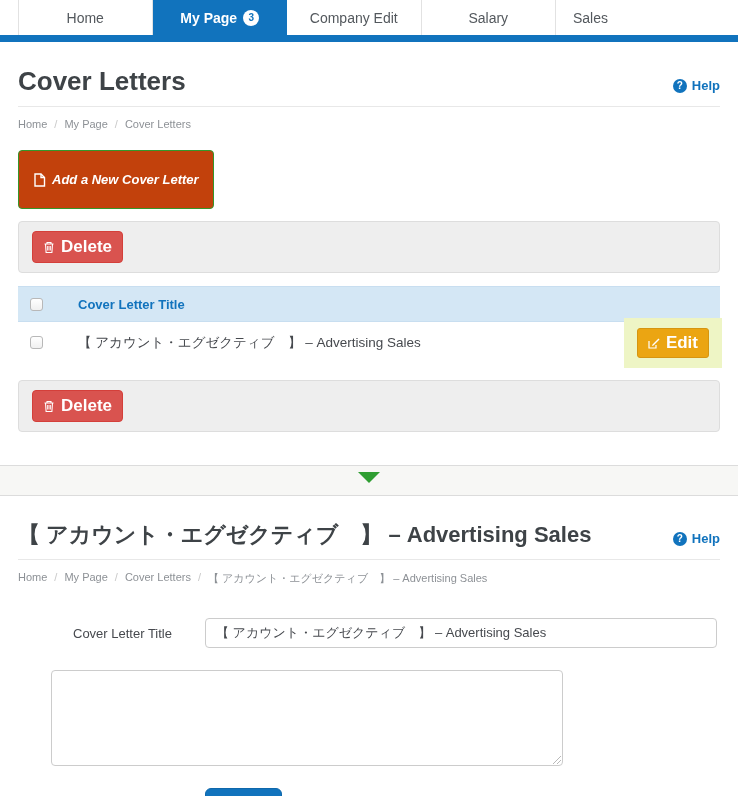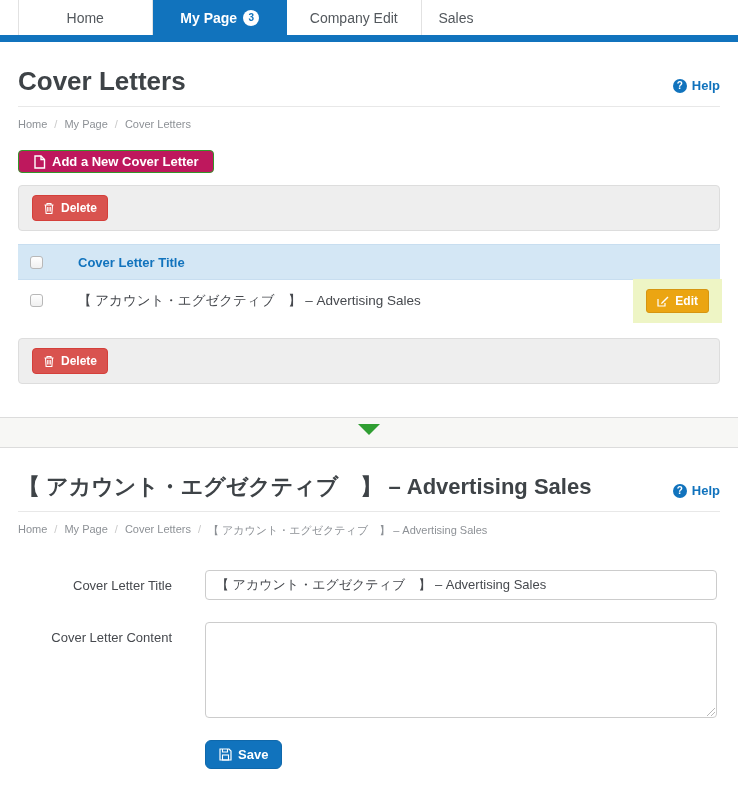--- a/index.html
+++ b/index.html
@@ -28,23 +28,23 @@
   .help-link { display:inline-flex; align-items:center; gap:5px; color:#1173bd;
     font-size:13px; font-weight:bold; text-decoration:none; margin-bottom:4px; cursor:pointer; }
   .qmark { width:14px; height:14px; border-radius:50%; background:#1173bd; color:#fff;
     font-size:10px; font-weight:bold; display:inline-flex; align-items:center; justify-content:center; }
   .breadcrumb { margin-top:11px; font-size:11px; color:#9a9a9a; display:flex; gap:7px; flex-wrap:nowrap; }
   .crumb { color:#8d9196; cursor:pointer; }
   .crumb:not(:last-child)::after { content:"/"; color:#c9c9c9; margin-left:7px; cursor:default; }
 
   .btn { display:inline-flex; align-items:center; gap:6px; border-radius:4px;
     color:#fff; font-weight:bold; cursor:pointer; border:1px solid transparent; }
-  .btn-add { background:#be185d; border-color:#35962a; font-size:13px; padding:3px 14px; margin-top:20px; }
-  .btn-delete { background:#d9534f; border-color:#d43f3a; font-size:12px; padding:5px 10px; }
-  .btn-edit { background:#eba512; border-color:#d69510; font-size:12px; padding:4px 10px; border-radius:3px;align-items:center; }
+  .btn-add { background:#c2410c; border-color:#35962a; font-size:13px; padding:21px 14px; margin-top:20px;font-style:italic; }
+  .btn-delete { background:#d9534f; border-color:#d43f3a; font-size:17px; padding:5px 10px; }
+  .btn-edit { background:#eba512; border-color:#d69510; font-size:17px; padding:4px 10px; border-radius:3px;align-items:center; }
   .btn-save { background:#1173bd; border-color:#0f68ab; font-size:13px; padding:6px 13px;border-radius:6px; }
 
   .panel { margin-top:12px; background:#eee; border:1px solid #ddd; border-radius:4px; padding:9px 13px; }
   .panel.second { margin-top:17px; }
 
   
   .table { margin-top:13px; }
   .t-head { height:36px; background:#d4e7f5; border-top:1px solid #c8def0; border-bottom:1px solid #c8def0;
     display:flex; align-items:center; }
   .t-row { height:41px; display:flex; align-items:center; background:#fff; }
@@ -84,20 +84,23 @@
 <div class="nav">
   <div class="tab">
     <span>Home</span>
   </div>
   <div class="tab active">
     <span>My Page</span>
     <span class="tab-badge">3</span>
   </div>
   <div class="tab">
     <span>Company Edit</span>
+  </div>
+  <div class="tab">
+    <span>Salary</span>
   </div>
   <div class="tab last">
     <span>Sales</span>
   </div>
 </div>
 <div class="nav-bar"></div>
 
 <div class="content">
 
   
@@ -193,21 +196,20 @@
   <div class="form">
 
     <div class="f-row">
       <label class="f-label">Cover Letter Title</label>
       <div class="f-ctrl">
         <input class="text-input" type="text" value="【 アカウント・エグゼクティブ　】 – Advertising Sales" style="">
       </div>
     </div>
 
     <div class="f-row">
-      <label class="f-label">Cover Letter Content</label>
       <div class="f-ctrl ta-wrap">
         <textarea style=""></textarea>
         <div class="resize-grip"></div>
       </div>
     </div>
 
     <div class="save-row">
       <button class="btn btn-save">
         <svg class="icon-svg" width="13" height="13" viewBox="0 0 13 13">
           <path d="M1 1h9l2 2v9H1z" fill="none" stroke="#fff" stroke-width="1.2"></path>

